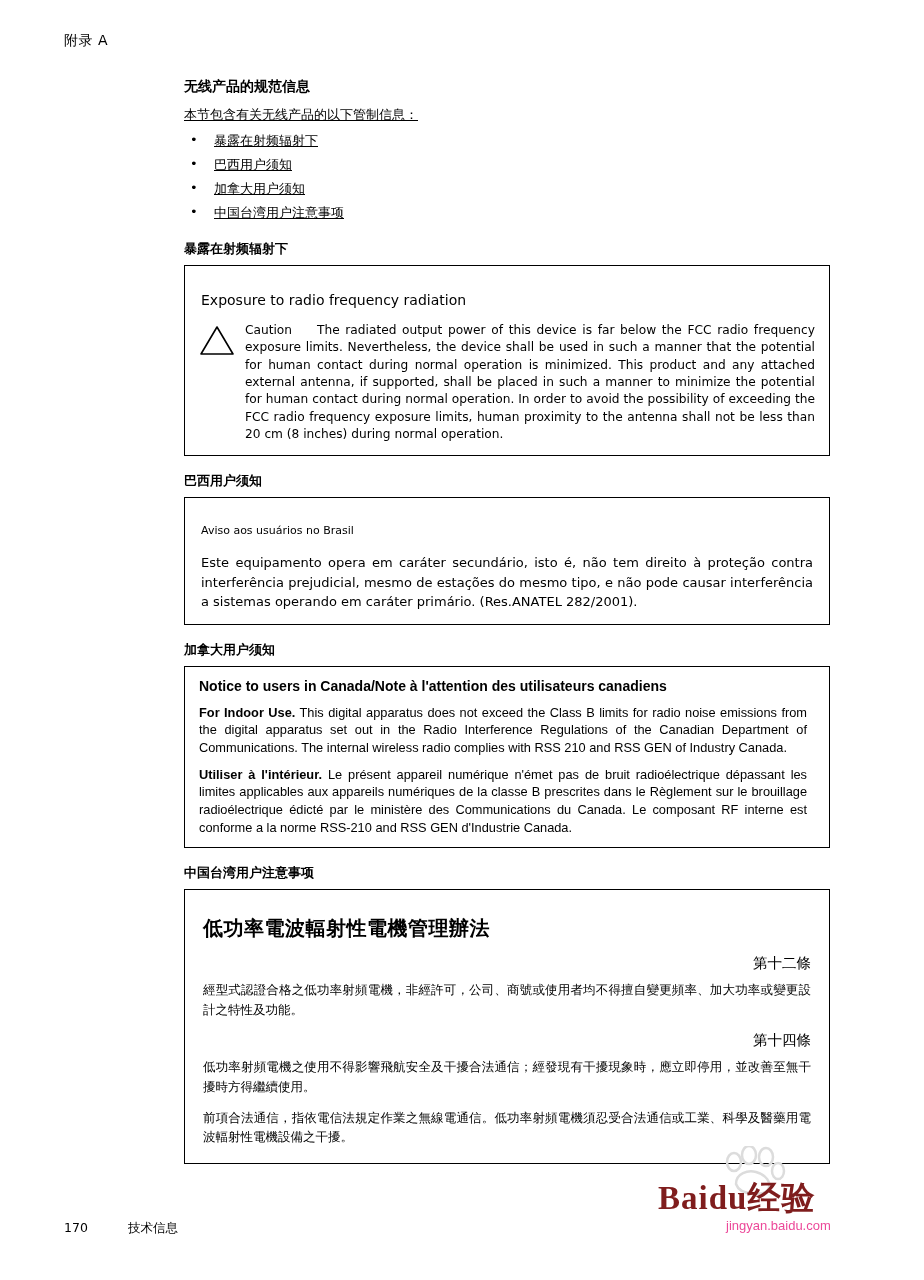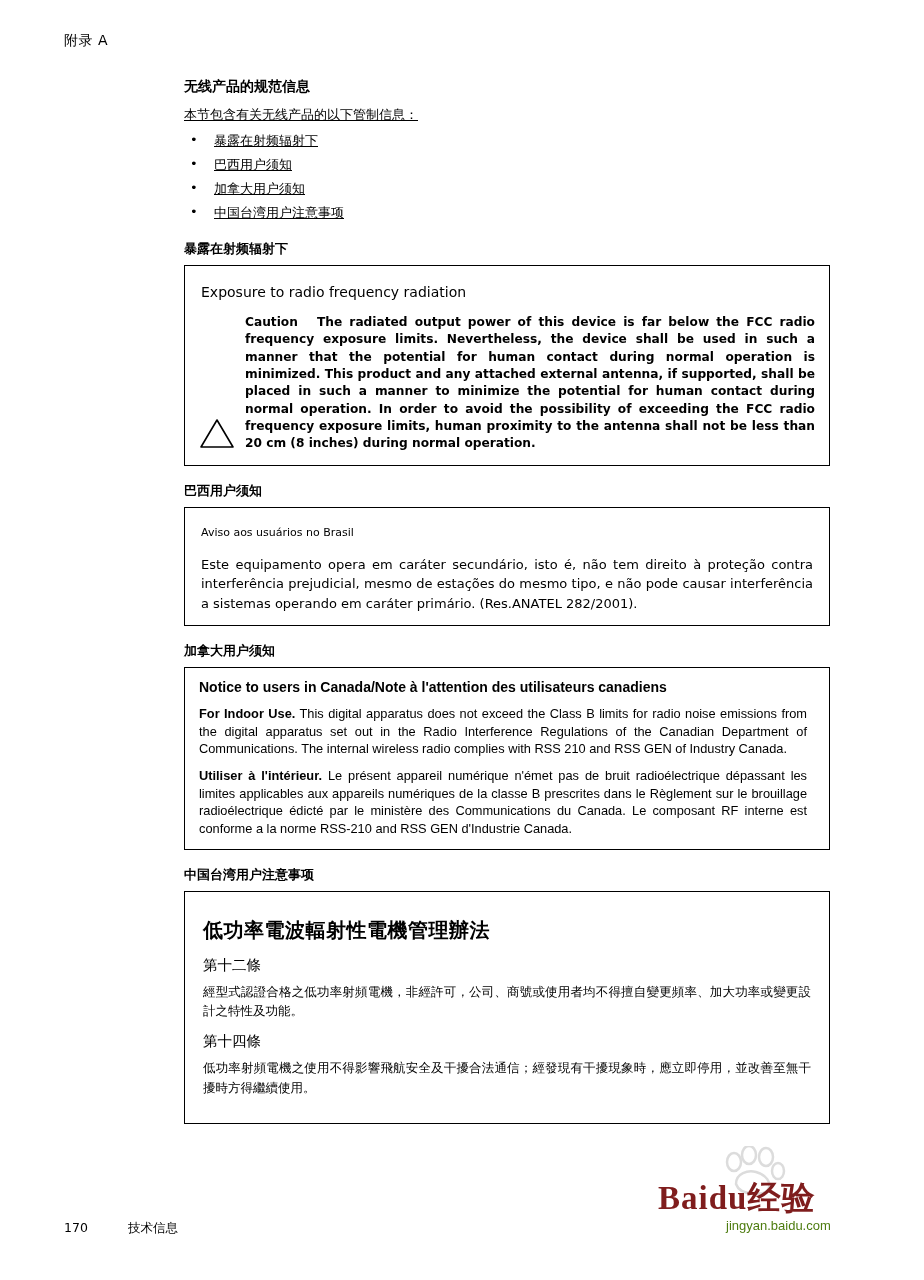--- a/index.html
+++ b/index.html
@@ -69,31 +69,30 @@
   }
   h3.sub-title {
     font-size: 13px;
     font-weight: bold;
     margin: 0 0 7px 0;
   }
   .box {
     border: 1px solid #000;
     box-sizing: border-box;
     margin-bottom: 16px;
-    padding: 16px 14px 12px 14px;
+    padding: 24px 14px 12px 14px;
   }
   
   .fcc-title {
     font-size: 14px;
     margin: 2px 0 14px 2px;
   }
   .fcc-body {
     display: flex;
-    align-items: flex-end;
-    font-weight: bold;
+    align-items: flex-start;
   }
   .warn-icon {
     width: 46px;
     min-width: 46px;
     padding-top: 2px;
   }
   .fcc-text {
     font-size: 12.2px;
     line-height: 1.42;
     text-align: justify;
@@ -135,20 +134,21 @@
   .tw-box { padding: 25px 18px 14px 18px; }
   .tw-title {
     font-size: 20px;
     font-weight: bold;
     margin: 0 0 12px 0;
     letter-spacing: 0.5px;
   }
   .tw-head {
     font-size: 14.5px;
     margin: 0 0 7px 0;
+    text-align: right;
   }
   .tw-text {
     font-size: 12.5px;
     line-height: 1.55;
     margin: 0 0 12px 0;
     text-align: justify;
   }
   .tw-text.last { margin-bottom: 2px; }
   .footer {
     position: absolute;
@@ -178,21 +178,21 @@
     font-weight: bold;
     color: #7f1d1d;
     font-family: "Liberation Serif", serif;
     letter-spacing: 1px;
   }
   .wm-sub {
     position: absolute;
     left: 78px;
     top: 72px;
     font-size: 13px;
-    color: #4d7c0f;
+    color: #ec4899;
     font-family: "Liberation Sans", sans-serif;
   }
   .wm-paw {
     position: absolute;
     left: 74px;
     top: 0px;
   }
 </style>
 </head>
 <body>
@@ -251,20 +251,21 @@
       <div class="ca-para"><b>Utiliser à l'intérieur.</b><span> Le présent appareil numérique n'émet pas de bruit radioélectrique dépassant les limites applicables aux appareils numériques de la classe B prescrites dans le Règlement sur le brouillage radioélectrique édicté par le ministère des Communications du Canada. Le composant RF interne est conforme a la norme RSS-210 and RSS GEN d'Industrie Canada.</span></div>
     </div>
 
     <h3 class="sub-title">中国台湾用户注意事项</h3>
     <div class="box tw-box">
       <div class="tw-title">低功率電波輻射性電機管理辦法</div>
       <div class="tw-head">第十二條</div>
       <div class="tw-text">經型式認證合格之低功率射頻電機，非經許可，公司、商號或使用者均不得擅自變更頻率、加大功率或變更設計之特性及功能。</div>
       <div class="tw-head">第十四條</div>
       <div class="tw-text">低功率射頻電機之使用不得影響飛航安全及干擾合法通信；經發現有干擾現象時，應立即停用，並改善至無干擾時方得繼續使用。</div>
+      <div class="tw-text last">前項合法通信，指依電信法規定作業之無線電通信。低功率射頻電機須忍受合法通信或工業、科學及醫藥用電波輻射性電機設備之干擾。</div>
     </div>
 
   </div>
 
   <div class="footer">
     <span class="pageno">170</span><span>技术信息</span>
   </div>
 
   <div class="watermark">
     <svg class="wm-paw" width="64" height="52" viewBox="0 0 64 52">

